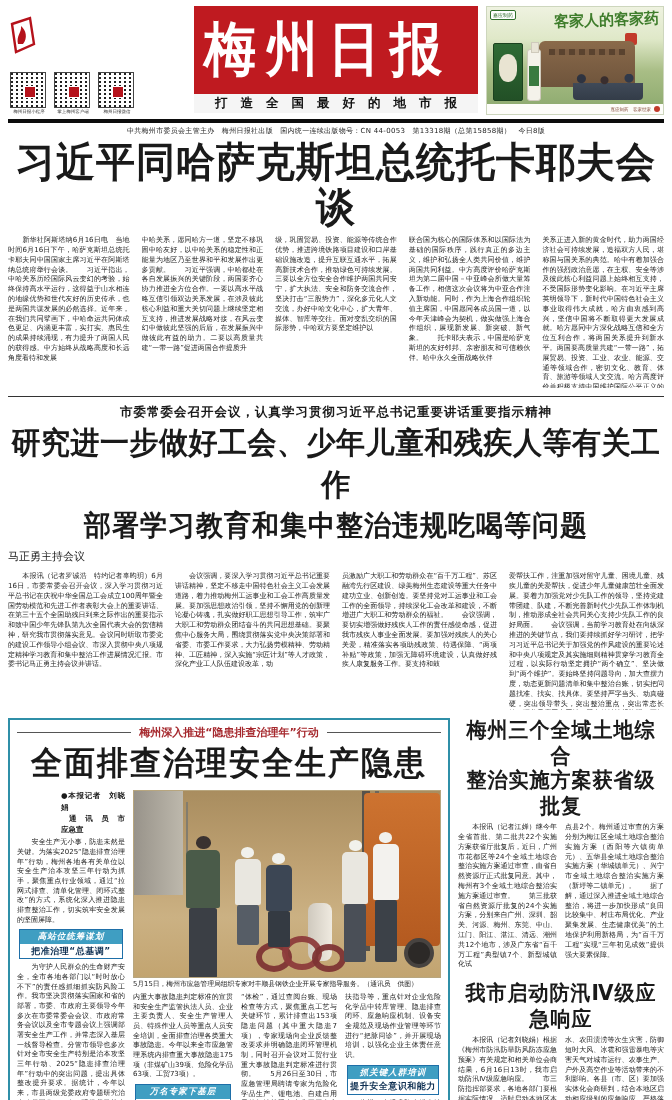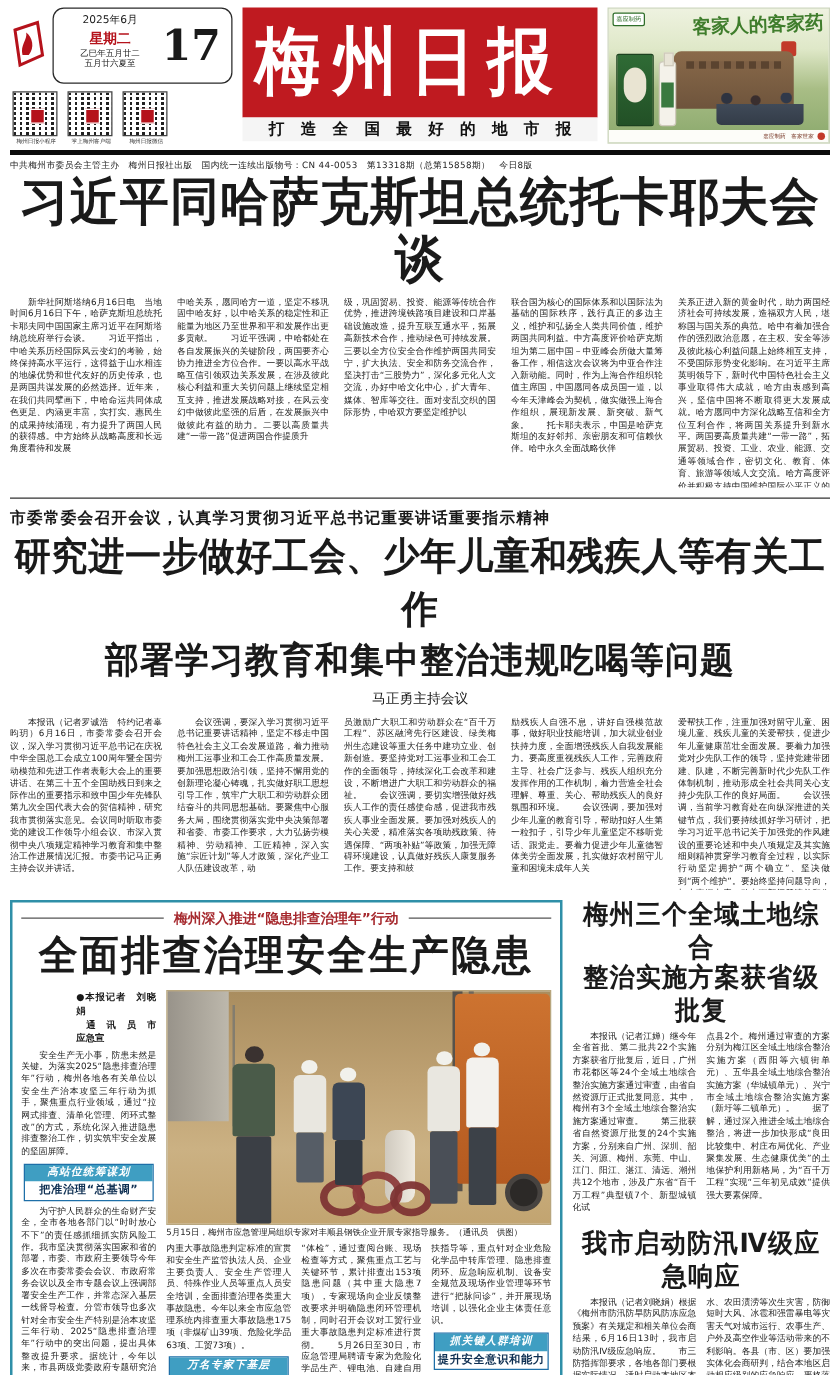--- a/index.html
+++ b/index.html
@@ -53,34 +53,34 @@
   .ad-product-box { position:absolute; left:6px; top:36px; width:30px; height:58px; background:linear-gradient(180deg,#2f6b35,#225026); border:1px solid #1c421f; border-radius:2px; }
   .ad-product-box::after { content:""; position:absolute; left:5px; top:10px; right:5px; bottom:18px; background:#e9e4d2; border-radius:50% / 40%; }
   .ad-bottle { position:absolute; left:40px; top:42px; width:14px; height:52px; background:#f4f2ea; border:1px solid #cfcabc; border-radius:3px; }
   .ad-bottle::before { content:""; position:absolute; left:3px; top:-8px; width:6px; height:9px; background:#e8e4d6; border:1px solid #cfcabc; }
   .ad-bottle::after { content:""; position:absolute; left:1px; top:16px; right:1px; height:20px; background:#3a7a40; }
   .ad-strip { position:absolute; left:0; right:0; bottom:0; height:10px; background:#fdfdf9; display:flex; align-items:center; justify-content:flex-end; gap:3px; padding:0 3px; }
   .ad-strip-text { font-size:4.5px; color:#7a3b2a; }
   .ad-strip-mark { width:6px; height:6px; background:#c23a2a; border-radius:50%; }
   .pub-row { margin-top:4px; }
   .black-rule { height:3.5px; background:#0c0c0c; }
-  .pub-line { font-size:7px; color:#222; margin-top:3px; letter-spacing:0.3px; }
+  .pub-line { text-align:center; font-size:7px; color:#222; margin-top:3px; letter-spacing:0.3px; }
 
   
   .lead-headline { text-align:center; font-size:39px; font-weight:900; letter-spacing:1px; margin-top:6px; line-height:1.1; transform:scaleY(1.05); }
   .body-cols { display:flex; gap:12px; margin-top:9px; }
   .bcol { flex:1; font-size:7px; line-height:1.4; text-align:justify; word-break:break-all; color:#222; overflow:hidden; }
   .lead-cols { height:152px; }
   .sect-rule { border-top:1.2px solid #333; margin-top:8px; }
 
   
-  .kicker { text-align:left; font-size:12.5px; font-weight:bold; margin-top:7px; letter-spacing:1px; }
+  .kicker { text-align:center; font-size:12.5px; font-weight:bold; margin-top:7px; letter-spacing:1px; }
   .committee-h1 { text-align:center; font-size:29px; font-weight:900; margin-top:4px; letter-spacing:0.5px; transform:scaleY(1.05); }
   .committee-h2 { text-align:center; font-size:27px; font-weight:900; margin-top:3px; letter-spacing:1px; transform:scaleY(1.05); }
-  .committee-sub { text-align:center; font-size:11px; margin-top:5px; }
+  .committee-sub { text-align:left; font-size:11px; margin-top:5px; }
   .committee-cols { height:138px; margin-top:8px; }
 
   
   .bottom { display:flex; gap:8px; margin-top:8px; }
   .safety-box { width:442px; border:2.5px solid #2f8fa8; padding:5px 7px 6px 7px; position:relative; }
   .safety-kicker { display:flex; align-items:center; gap:8px; color:#a6292e; font-size:11px; font-weight:bold; justify-content:center; }
   .safety-kicker::before, .safety-kicker::after { content:""; flex:1; border-top:1.4px solid #555; }
   .safety-headline { text-align:center; font-size:31px; font-weight:900; letter-spacing:2px; margin-top:2px; transform:scaleY(1.05); }
   .safety-body { display:flex; gap:8px; margin-top:6px; height:412px; }
   .s-col1 { width:108px; flex:none; font-size:7px; line-height:1.38; text-align:justify; word-break:break-all; overflow:hidden; }
@@ -135,29 +135,20 @@
 
 <div class="page">
 
   <div class="masthead">
     <div class="mh-left">
       <div class="mh-top">
         <svg class="logo-icon" viewBox="0 0 30 52">
           <path d="M4 10 L22 4 L26 30 L8 38 Z" fill="none" stroke="#b5121b" stroke-width="2.4"></path>
           <path d="M10 30 C8 22 14 18 13 12 C18 16 20 24 15 30 Z" fill="#b5121b"></path>
         </svg>
-        <div class="date-card">
-          <div class="date-col">
-            <div class="date-month">2025年6月</div>
-            <div class="date-weekday">星期二</div>
-            <div class="date-lunar">乙巳年五月廿二</div>
-            <div class="date-lunar">五月廿六夏至</div>
-          </div>
-          <div class="date-day">17</div>
-        </div>
       </div>
       <div class="qr-row">
         <div class="qr">
           <div class="qr-box"></div>
           <div class="qr-cap">梅州日报小程序</div>
         </div>
         <div class="qr">
           <div class="qr-box"></div>
           <div class="qr-cap">掌上梅州客户端</div>
         </div>
@@ -213,21 +204,20 @@
 
   <div>
     <div class="kicker">市委常委会召开会议，认真学习贯彻习近平总书记重要讲话重要指示精神</div>
     <div class="committee-h1">研究进一步做好工会、少年儿童和残疾人等有关工作</div>
     <div class="committee-h2">部署学习教育和集中整治违规吃喝等问题</div>
     <div class="committee-sub">马正勇主持会议</div>
     <div class="body-cols committee-cols">
       <div class="bcol">　　本报讯（记者罗诚浩　特约记者辜昀玥）6月16日，市委常委会召开会议，深入学习贯彻习近平总书记在庆祝中华全国总工会成立100周年暨全国劳动模范和先进工作者表彰大会上的重要讲话、在第三十五个全国助残日到来之际作出的重要指示和致中国少年先锋队第九次全国代表大会的贺信精神，研究我市贯彻落实意见。会议同时听取市委党的建设工作领导小组会议、市深入贯彻中央八项规定精神学习教育和集中整治工作进展情况汇报。市委书记马正勇主持会议并讲话。</div>
       <div class="bcol">　　会议强调，要深入学习贯彻习近平总书记重要讲话精神，坚定不移走中国特色社会主义工会发展道路，着力推动梅州工运事业和工会工作高质量发展。要加强思想政治引领，坚持不懈用党的创新理论凝心铸魂，扎实做好职工思想引导工作，筑牢广大职工和劳动群众团结奋斗的共同思想基础。要聚焦中心服务大局，围绕贯彻落实党中央决策部署和省委、市委工作要求，大力弘扬劳模精神、劳动精神、工匠精神，深入实施“宗匠计划”等人才政策，深化产业工人队伍建设改革，动</div>
       <div class="bcol">员激励广大职工和劳动群众在“百千万工程”、苏区融湾先行区建设、绿美梅州生态建设等重大任务中建功立业、创新创造。要坚持党对工运事业和工会工作的全面领导，持续深化工会改革和建设，不断增进广大职工和劳动群众的福祉。　　会议强调，要切实增强做好残疾人工作的责任感使命感，促进我市残疾人事业全面发展。要加强对残疾人的关心关爱，精准落实各项助残政策、待遇保障、“两项补贴”等政策，加强无障碍环境建设，认真做好残疾人康复服务工作。要支持和鼓</div>
-      <div class="bcol">励残疾人自强不息，讲好自强模范故事，做好职业技能培训，加大就业创业扶持力度，全面增强残疾人自我发展能力。要高度重视残疾人工作，完善政府主导、社会广泛参与、残疾人组织充分发挥作用的工作机制，着力营造全社会理解、尊重、关心、帮助残疾人的良好氛围和环境。　　会议强调，要加强对少年儿童的教育引导，帮助扣好人生第一粒扣子，引导少年儿童坚定不移听党话、跟党走。要着力促进少年儿童德智体美劳全面发展，扎实做好农村留守儿童和困境未成年人关</div>
       <div class="bcol">爱帮扶工作，注重加强对留守儿童、困境儿童、残疾儿童的关爱帮扶，促进少年儿童健康茁壮全面发展。要着力加强党对少先队工作的领导，坚持党建带团建、队建，不断完善新时代少先队工作体制机制，推动形成全社会共同关心支持少先队工作的良好局面。　　会议强调，当前学习教育处在向纵深推进的关键节点，我们要持续抓好学习研讨，把学习习近平总书记关于加强党的作风建设的重要论述和中央八项规定及其实施细则精神贯穿学习教育全过程，以实际行动坚定拥护“两个确立”、坚决做到“两个维护”。要始终坚持问题导向，加大查摆力度，动态更新问题清单和集中整治台账，切实把问题找准、找实、找具体。要坚持严字当头、动真碰硬，突出领导带头，突出整治重点，突出常态长效，深化风腐同查同治，重点整治违规吃喝、不担当不作为等突出问题。各级党委（党组）要把学习教育作为重要任务抓细抓实，压实“第一责任人”责任，相关部门加强督促指导检查，推动党员干部增强定力、养成习惯，以优良作风凝心聚力、干事创业。</div>
     </div>
   </div>
 
   <div class="bottom">
 
     <div class="safety-box">
       <div class="safety-kicker">梅州深入推进“隐患排查治理年”行动</div>
       <div class="safety-headline">全面排查治理安全生产隐患</div>
 

